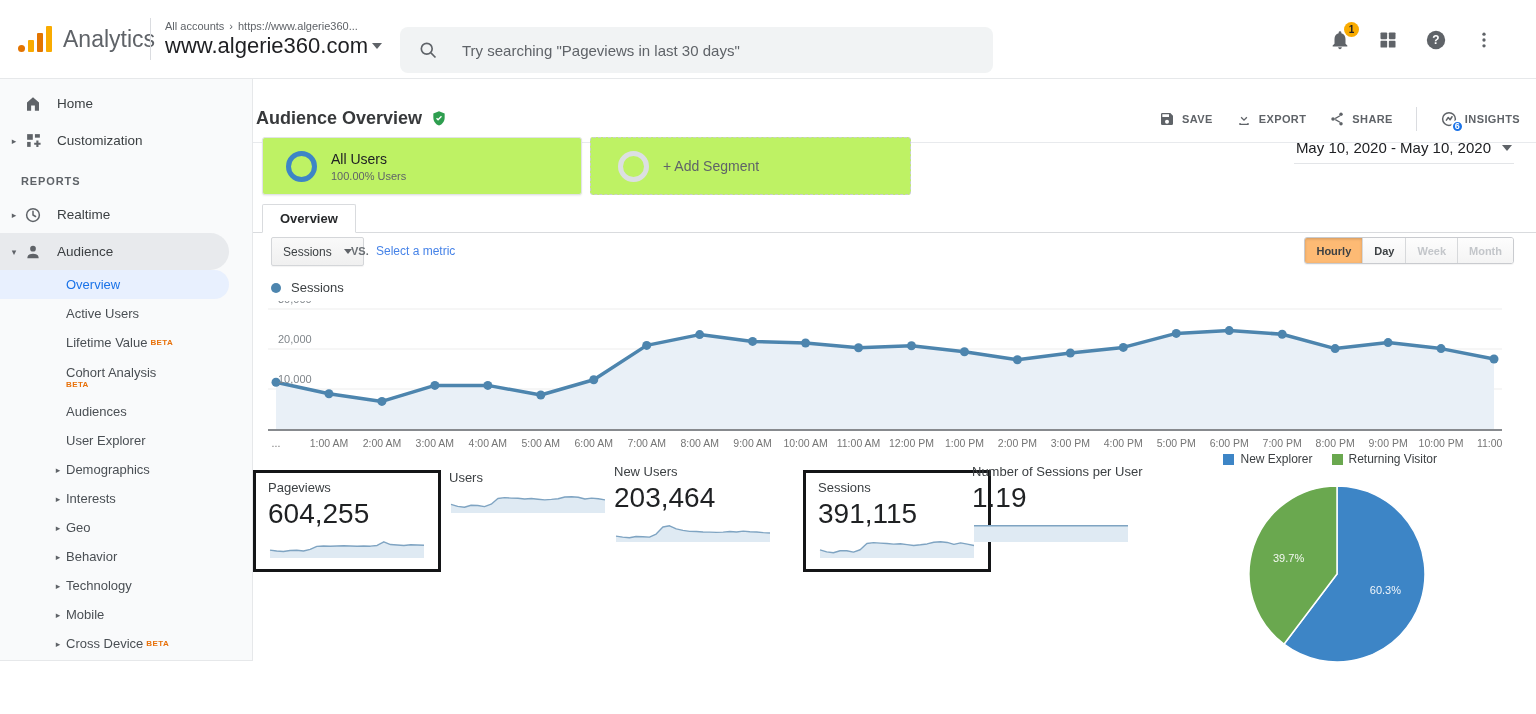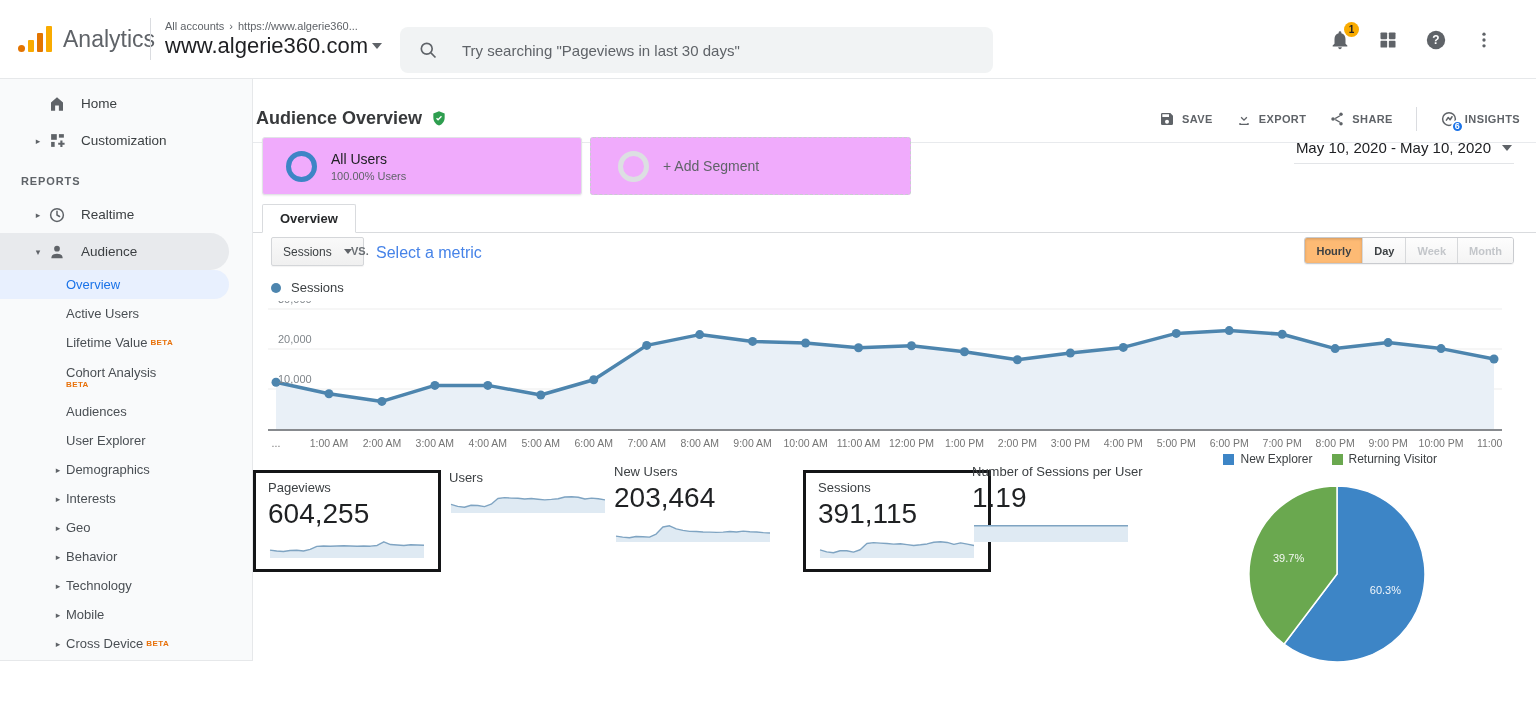--- a/index.html
+++ b/index.html
@@ -22,21 +22,21 @@
   .caret { width:0; height:0; border-left:5px solid transparent; border-right:5px solid transparent; border-top:6px solid #5f6368; }
   .search { position:absolute; left:400px; top:27px; width:593px; height:46px; background:#f1f3f4; border-radius:8px; display:flex; align-items:center; padding:0 18px; }
   .search input { border:0; background:transparent; outline:none; font-size:15px; color:#3c4043; margin-left:24px; width:500px; font-family:"Liberation Sans", sans-serif; }
   .search input::placeholder { color:#5f6368; }
   .hdr-actions { position:absolute; right:42px; top:0; height:79px; display:flex; align-items:center; gap:27px; }
   .hicon { position:relative; cursor:pointer; display:flex; }
   .noti-badge { position:absolute; top:-7px; right:-8px; background:#f9ab00; color:#202124; font-size:10px; font-weight:700; border-radius:50%; width:15px; height:15px; display:flex; align-items:center; justify-content:center; }
 
   
   .sidebar { position:absolute; top:79px; left:0; width:253px; height:582px; background:#f9fafb; border-right:1px solid #e6e8ea; border-bottom:1px solid #e6e8ea; padding-top:6px; overflow:hidden; }
-  .side-row { display:flex; align-items:center; height:37px; cursor:pointer; font-size:13.5px; color:#3c4043;padding-left:24px; }
+  .side-row { display:flex; align-items:center; height:37px; cursor:pointer; font-size:13.5px; color:#3c4043; }
   .side-row .arrow { width:14px; margin-left:7px; font-size:9px; color:#5f6368; text-align:center; flex:none; }
   .side-row .s-icon { width:22px; margin-left:1px; display:flex; justify-content:center; flex:none; }
   .side-row .lbl { margin-left:13px; white-space:nowrap; }
   .section-label { font-size:11px; font-weight:700; letter-spacing:.9px; color:#5f6368; margin:16px 0 9px 21px; }
   .side-row.sub { height:29px; padding-left:66px; font-size:13px; color:#4a4f54; }
   .side-row.sub.has-arrow { padding-left:52px; }
   .side-row.sub .arrow { margin:0 2px 0 0; width:12px; }
   .side-row.sub .lbl { margin-left:0; }
   .side-row.active { background:#e8eaed; border-radius:0 20px 20px 0; width:229px; }
   .side-row.selected { background:#e8f0fe; border-radius:0 17px 17px 0; width:229px; color:#1a73e8; }
@@ -51,39 +51,39 @@
   .title-row { position:absolute; top:16px; left:0; right:0; height:48px; border-bottom:1px solid #e8eaed; display:flex; align-items:center; }
   .page-title { margin-left:3px; font-size:18px; font-weight:700; color:#37393b; }
   .shield { margin-left:9px; display:flex; }
   .toolbar { margin-left:auto; margin-right:16px; display:flex; align-items:center; gap:23px; }
   .tbtn { display:flex; align-items:center; gap:7px; font-size:11px; font-weight:700; letter-spacing:.4px; color:#5f6368; cursor:pointer; }
   .tb-divider { width:1px; height:24px; background:#dadce0; }
   .insights-wrap { position:relative; display:flex; }
   .insights-badge { position:absolute; right:-6px; bottom:-5px; background:#1a73e8; color:#fff; border-radius:50%; width:13px; height:13px; font-size:9px; font-weight:700; display:flex; align-items:center; justify-content:center; border:2px solid #fff; }
 
   .segment-row { position:absolute; top:48px; left:0; right:0; height:78px; }
-  .seg-card { position:absolute; top:10px; height:58px; background:#f0abfc; display:flex; align-items:center; cursor:pointer; }
+  .seg-card { position:absolute; top:10px; height:58px; background:#bef264; display:flex; align-items:center; cursor:pointer; }
   .all-users { left:9px; width:320px; border:1px solid #e1e3e6; border-radius:3px; box-shadow:0 1px 2px rgba(0,0,0,.07); }
   .ring { width:31px; height:31px; border:5.5px solid #3d85c6; border-radius:50%; margin-left:23px; flex:none; }
   .ring.grey { border-color:#dcdfe2; margin-left:27px; }
   .au-text { margin-left:14px; }
   .au-title { font-size:14px; color:#202124; }
   .au-sub { font-size:11px; color:#5f6368; margin-top:3px; }
   .add-segment { left:337px; width:321px; border:1px dashed #c8ccd0; border-radius:3px; }
   .as-label { font-size:14px; color:#5f6368; margin-left:14px; }
   .date-range { position:absolute; right:22px; top:9px; display:flex; align-items:center; gap:11px; font-size:15px; color:#202124; padding:3px 2px 7px; border-bottom:1px solid #e3e5e8; cursor:pointer; }
 
   .tab-row { position:absolute; top:126px; left:0; right:0; height:28px; border-bottom:1px solid #d9dbde; }
   .tab { position:absolute; left:9px; bottom:-1px; height:29px; padding:0 17px; background:#fff; border:1px solid #d9dbde; border-bottom:1px solid #fff; border-radius:2px 2px 0 0; display:flex; align-items:center; font-size:13px; font-weight:700; color:#27292b; cursor:pointer; }
 
   .controls-row { position:absolute; top:154px; left:0; right:0; height:42px; }
   .dd { position:absolute; left:18px; top:4px; height:29px; display:flex; align-items:center; gap:12px; padding:0 11px; border:1px solid #d4d6d9; border-radius:2px; background:linear-gradient(#f9f9f9,#f0f0f0); font-size:12px; color:#3c4043; box-shadow:0 1px 1px rgba(0,0,0,.05); cursor:pointer; }
   .dd .caret { border-top-width:5px; border-left-width:4px; border-right-width:4px; }
   .vs { position:absolute; left:98px; top:12px; font-size:11px; font-weight:700; color:#6b7075; }
-  .select-metric { position:absolute; left:123px; top:11px; font-size:16px; color:#4683e8; cursor:pointer; }
+  .select-metric { position:absolute; left:123px; top:11px; font-size:12px; color:#4683e8; cursor:pointer; }
   .granularity { position:absolute; right:22px; top:4px; display:flex; height:27px; border:1px solid #c9cbcf; border-radius:3px; overflow:hidden; box-shadow:0 1px 1px rgba(0,0,0,.05); }
   .gbtn { padding:0 11px; display:flex; align-items:center; justify-content:center; font-size:11px; font-weight:700; background:linear-gradient(#fdfdfd,#f4f4f4); color:#3c4043; border-left:1px solid #d7d9db; cursor:pointer; }
   .gbtn:first-child { border-left:0; }
   .gbtn.selected { background:#fdba74; box-shadow:inset 0 1px 3px rgba(0,0,0,.18); }
   .gbtn.disabled { color:#c3c6ca; cursor:default; }
 
   .chart-legend { position:absolute; top:201px; left:18px; display:flex; align-items:center; gap:10px; font-size:13px; color:#3c4043; }
   .legend-dot { width:10px; height:10px; border-radius:50%; background:#4d85ae; }
   #main-chart { position:absolute; left:15px; top:222px; }
 

